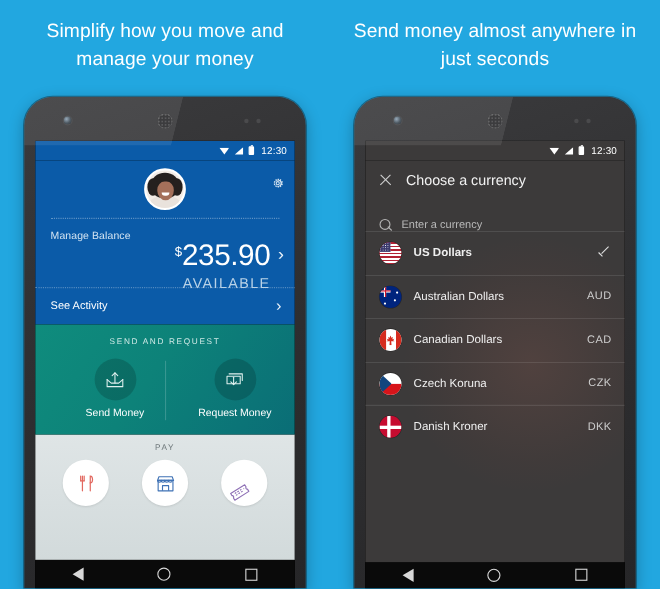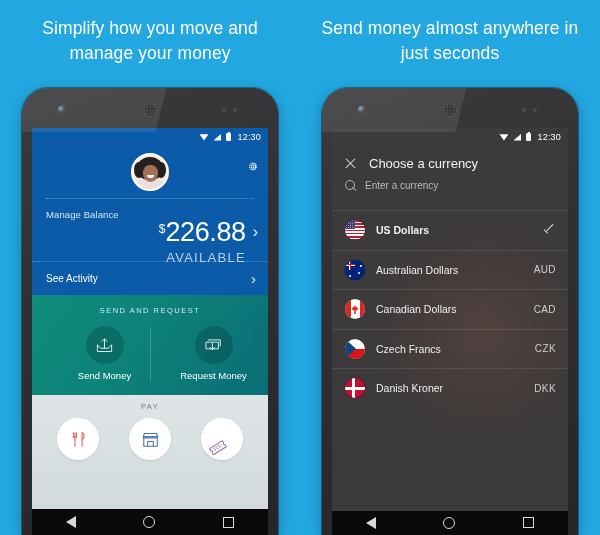--- a/index.html
+++ b/index.html
@@ -179,21 +179,21 @@
   }
   .x-icon { width: 13px; height: 13px; position: relative; flex: 0 0 13px; }
   .x-icon::before, .x-icon::after {
     content:""; position:absolute; left:0; top:6px; width:13px; height:1.4px; background:#cfcfcf;
   }
   .x-icon::before { transform: rotate(45deg); }
   .x-icon::after  { transform: rotate(-45deg); }
   .cur-title { color: #f2f2f2; font-size: 13px; }
 
   .cur-search {
-    height: 30px; display: flex; align-items: flex-start; gap: 9px;
+    height: 30px; display: flex; align-items: flex-end; gap: 9px;
     padding: 0 13px; position: relative; z-index: 1;
   }
   .mag { width: 11px; height: 11px; position: relative; flex: 0 0 11px; }
   .mag::before{
     content:""; position:absolute; left:0; top:0; width:8px; height:8px;
     border:1.3px solid #b4b4b4; border-radius:50%;
   }
   .mag::after{
     content:""; position:absolute; right:0; bottom:0; width:5px; height:1.3px;
     background:#b4b4b4; transform: rotate(45deg); transform-origin: right center;
@@ -310,21 +310,21 @@
                 </svg>
               </div>
             </div>
 
             <div class="dotted-sep"></div>
 
             <div class="balance-row">
               <div class="bal-label">Manage Balance</div>
               <div class="bal-amount">
                 <span class="bal-cur">$</span>
-                <span class="bal-num">226.88</span>
+                <span class="bal-num">235.90</span>
                 <span class="bal-chev">›</span>
               </div>
               <div class="bal-avail">AVAILABLE</div>
             </div>
 
             <div class="activity-row">
               <span>See Activity</span>
               <span class="chev">›</span>
             </div>
           </div>
@@ -473,21 +473,21 @@
                 <div class="cur-name">Canadian Dollars</div>
                 <div class="cur-code">CAD</div>
               </div>
 
 
               <div class="cur-item">
                 <div class="flag f-cz">
                     <div class="bot"></div>
                     <div class="tri"></div>
                   </div>
-                <div class="cur-name">Czech Francs</div>
+                <div class="cur-name">Czech Koruna</div>
                 <div class="cur-code">CZK</div>
               </div>
 
               <div class="cur-item">
                 <div class="flag f-dk">
                     <div class="v"></div>
                     <div class="h"></div>
                   </div>
                 <div class="cur-name">Danish Kroner</div>
                 <div class="cur-code">DKK</div>

